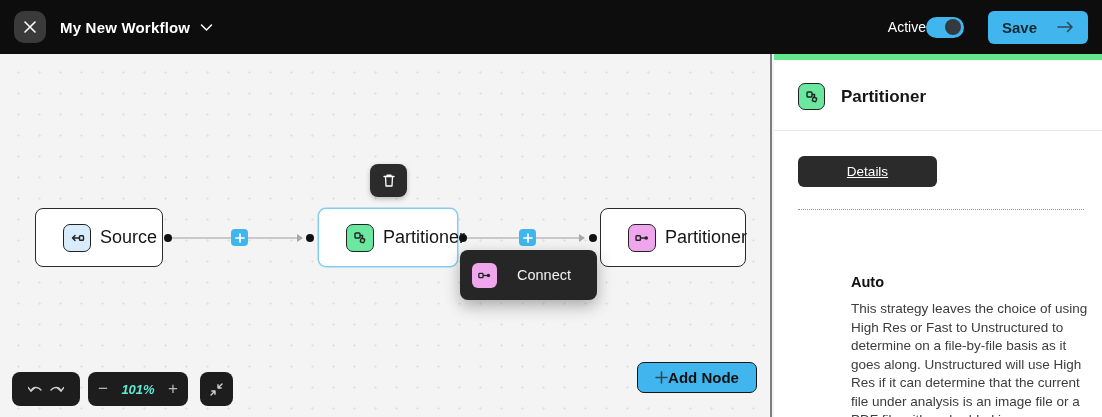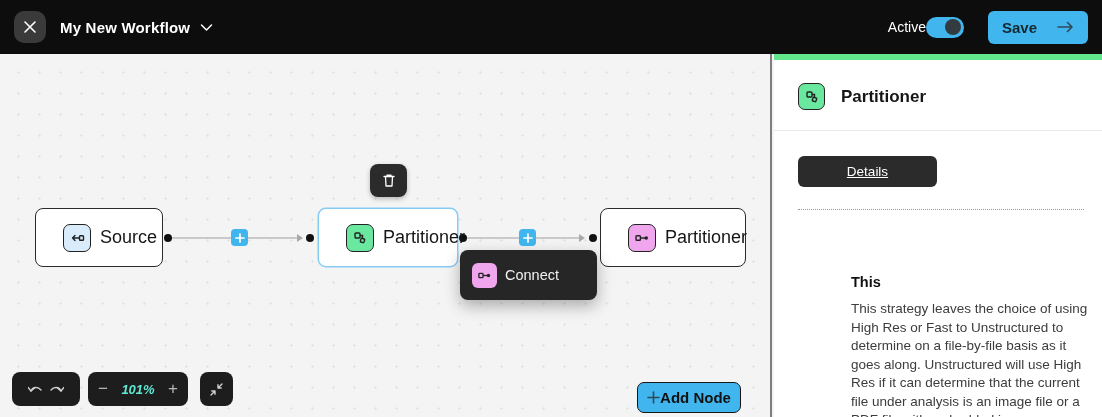--- a/index.html
+++ b/index.html
@@ -32,34 +32,34 @@
 
   .edge-line { position:absolute; height:1.5px; background:#c9c9c9; }
   .edge-arrow { position:absolute; width:0; height:0; border-top:4px solid transparent; border-bottom:4px solid transparent; border-left:6px solid #a9a9a9; }
   .port { position:absolute; width:8px; height:8px; border-radius:50%; background:#111; }
   .edge-plus { position:absolute; width:17px; height:17px; border:none; border-radius:4px; background:#41b6ee; color:#fff; display:flex; align-items:center; justify-content:center; cursor:pointer; }
 
   .trash-btn { position:absolute; left:370px; top:164px; width:37px; height:33px; background:#2b2b2b; border:none; border-radius:8px; display:flex; align-items:center; justify-content:center; cursor:pointer; box-shadow:0 2px 5px rgba(0,0,0,.25); }
 
   
   .ctx-menu { position:absolute; left:460px; top:250px; width:137px; background:#262626; border-radius:8px; padding:3px 0; z-index:40; box-shadow:0 6px 16px rgba(0,0,0,.3); }
-  .ctx-item { height:44px; display:flex; align-items:center; padding-left:12px; gap:8px; cursor:pointer; }
+  .ctx-item { height:44px; display:flex; align-items:center; padding-left:12px; gap:20px; cursor:pointer; }
   .ctx-icon { width:25px; height:25px; border-radius:6px; display:flex; align-items:center; justify-content:center; }
   .ctx-label { color:#f2f2f2; font-size:14.5px; }
 
   
   .ctl { position:absolute; top:372px; height:34px; background:#1d1d1d; border-radius:8px; display:flex; align-items:center; justify-content:center; z-index:30; }
   .ctl button { background:none; border:none; cursor:pointer; display:flex; align-items:center; justify-content:center; height:100%; }
   .ctl-history { left:12px; width:68px; gap:2px; }
   .ctl-zoom { left:88px; width:100px; }
   .zoom-sign { color:#b9b9b9; font-size:17px; width:30px; font-family:"Liberation Sans", sans-serif; }
   .zoom-val { color:#5eead4; font-size:13px; font-weight:700; width:40px; text-align:center;font-style:italic; }
   .ctl-fit { left:200px; width:33px; }
 
-  .add-node-btn { position:absolute; left:637px; top:382px; width:104px; height:31px; background:#41b6ee; border:1.5px solid #161616; border-radius:7px; display:flex; align-items:center; justify-content:center; gap:0; font-size:15px; font-weight:700; color:#111; cursor:pointer; z-index:30; font-family:"Liberation Sans", sans-serif; }
+  .add-node-btn { position:absolute; left:637px; top:362px; width:120px; height:31px; background:#41b6ee; border:1.5px solid #161616; border-radius:7px; display:flex; align-items:center; justify-content:center; gap:0; font-size:15px; font-weight:700; color:#111; cursor:pointer; z-index:30; font-family:"Liberation Sans", sans-serif; }
 
   
   .panel { position:absolute; left:774px; top:54px; width:328px; height:363px; background:#ffffff; overflow:hidden; z-index:20; }
   .panel-accent { position:absolute; left:0; top:0; width:100%; height:6px; background:#62e78c; }
   .panel-header { position:absolute; left:24px; top:29px; display:flex; align-items:center; gap:16px; }
   .panel-node-icon { width:27px; height:27px; border:1.5px solid #222; border-radius:7px; background:#6be89f; display:flex; align-items:center; justify-content:center; }
   .panel-title { font-size:17px; font-weight:600; color:#161616; }
   .panel-divider { position:absolute; left:0; top:76px; width:100%; border-top:1px solid #e8e8e8; }
   .tabs { position:absolute; left:24px; top:102px; display:flex; gap:6px; }
   .tab { width:139px; height:31px; border:none; border-radius:6px; font-size:13.5px; font-weight:500; cursor:pointer; font-family:"Liberation Sans", sans-serif;text-decoration:underline; }
@@ -233,15 +233,15 @@
 
   <div class="panel-divider"></div>
 
   <div class="tabs">
     <button class="tab active">Details</button>
   </div>
 
   <div class="dotted-divider"></div>
 
 
-  <div class="strategy-name">This</div>
+  <div class="strategy-name">Auto</div>
   <p class="strategy-desc">This strategy leaves the choice of using High Res or Fast to Unstructured to determine on a file-by-file basis as it goes along. Unstructured will use High Res if it can determine that the current file under analysis is an image file or a PDF file with embedded images or tables. Otherwise</p>
 </aside>
 
 </body></html>

